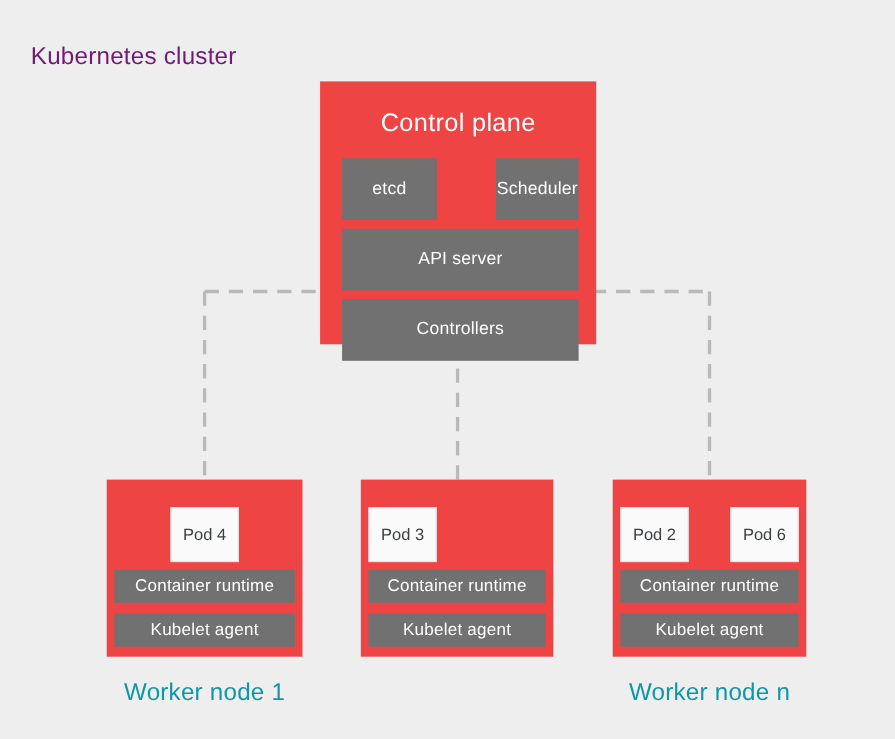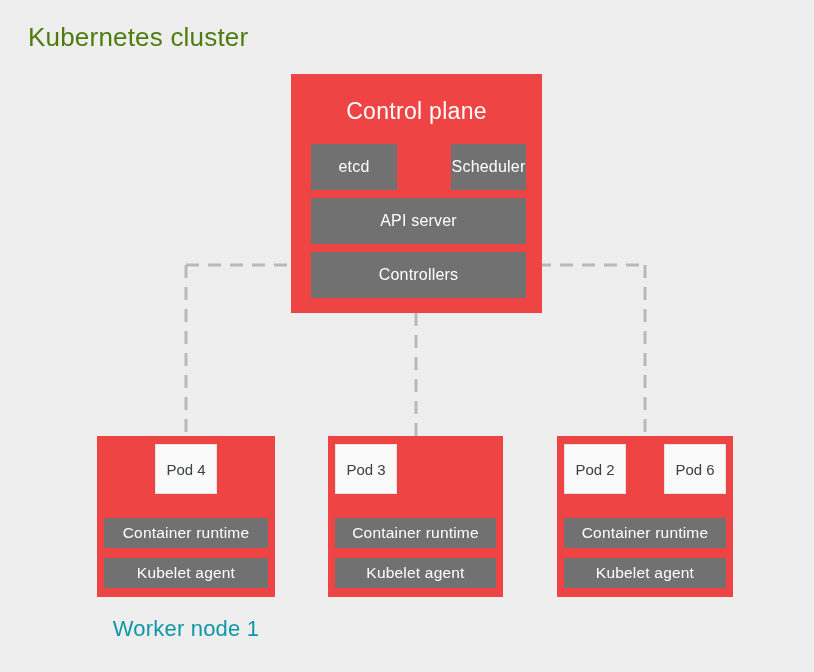--- a/index.html
+++ b/index.html
@@ -11,23 +11,23 @@
   }
   .canvas {
     position: relative;
     width: 814px;
     height: 672px;
     background: #eeeeee;
   }
   .page-title {
     position: absolute;
     left: 28px;
-    top: 22px;
-    font-size: 26px;
-    color: #4d7c0f;
+    top: 38px;
+    font-size: 22px;
+    color: #701a75;
     letter-spacing: 0.2px;
   }
   .connectors {
     position: absolute;
     left: 0; top: 0;
     width: 814px; height: 672px;
     z-index: 1;
   }
   .connectors path {
     fill: none;
@@ -59,30 +59,30 @@
   .cp-row { display: flex; gap: 8px; }
   .gray-box {
     background: #717171;
     color: #ffffff;
     font-size: 16px;
     display: flex;
     align-items: center;
     justify-content: center;
     letter-spacing: 0.2px;
   }
-  .cp-box { height: 46px; }
+  .cp-box { height: 56px; }
   .etcd-box { width: 86px; }
   .scheduler-box { flex: 1; margin-left: 46px; }
   
   .worker-node-1 { left: 97px;  top: 436px; width: 178px; height: 161px; }
   .worker-node-2 { left: 328px; top: 436px; width: 175px; height: 161px; }
   .worker-node-3 { left: 557px; top: 436px; width: 176px; height: 161px; }
   .pods-row {
     position: absolute;
-    left: 7px; right: 7px; top: 8px;
+    left: 7px; right: 7px; top: 25px;
     height: 50px;
     display: flex;
   }
   .pods-center { justify-content: center; }
   .pods-spread { justify-content: space-between; }
   .pod {
     width: 62px;
     height: 50px;
     background: #fafafa;
     border: 1px solid #e3e3e3;
@@ -153,14 +153,15 @@
   <div class="blue-box worker-node-3">
     <div class="pods-row pods-spread">
       <div class="pod">Pod 2</div>
       <div class="pod">Pod 6</div>
     </div>
     <div class="gray-box wn-runtime">Container runtime</div>
     <div class="gray-box wn-kubelet">Kubelet agent</div>
   </div>
 
   <div class="worker-label worker-label-1">Worker node 1</div>
+  <div class="worker-label worker-label-3">Worker node n</div>
 
 </div>
 
 </body></html>

